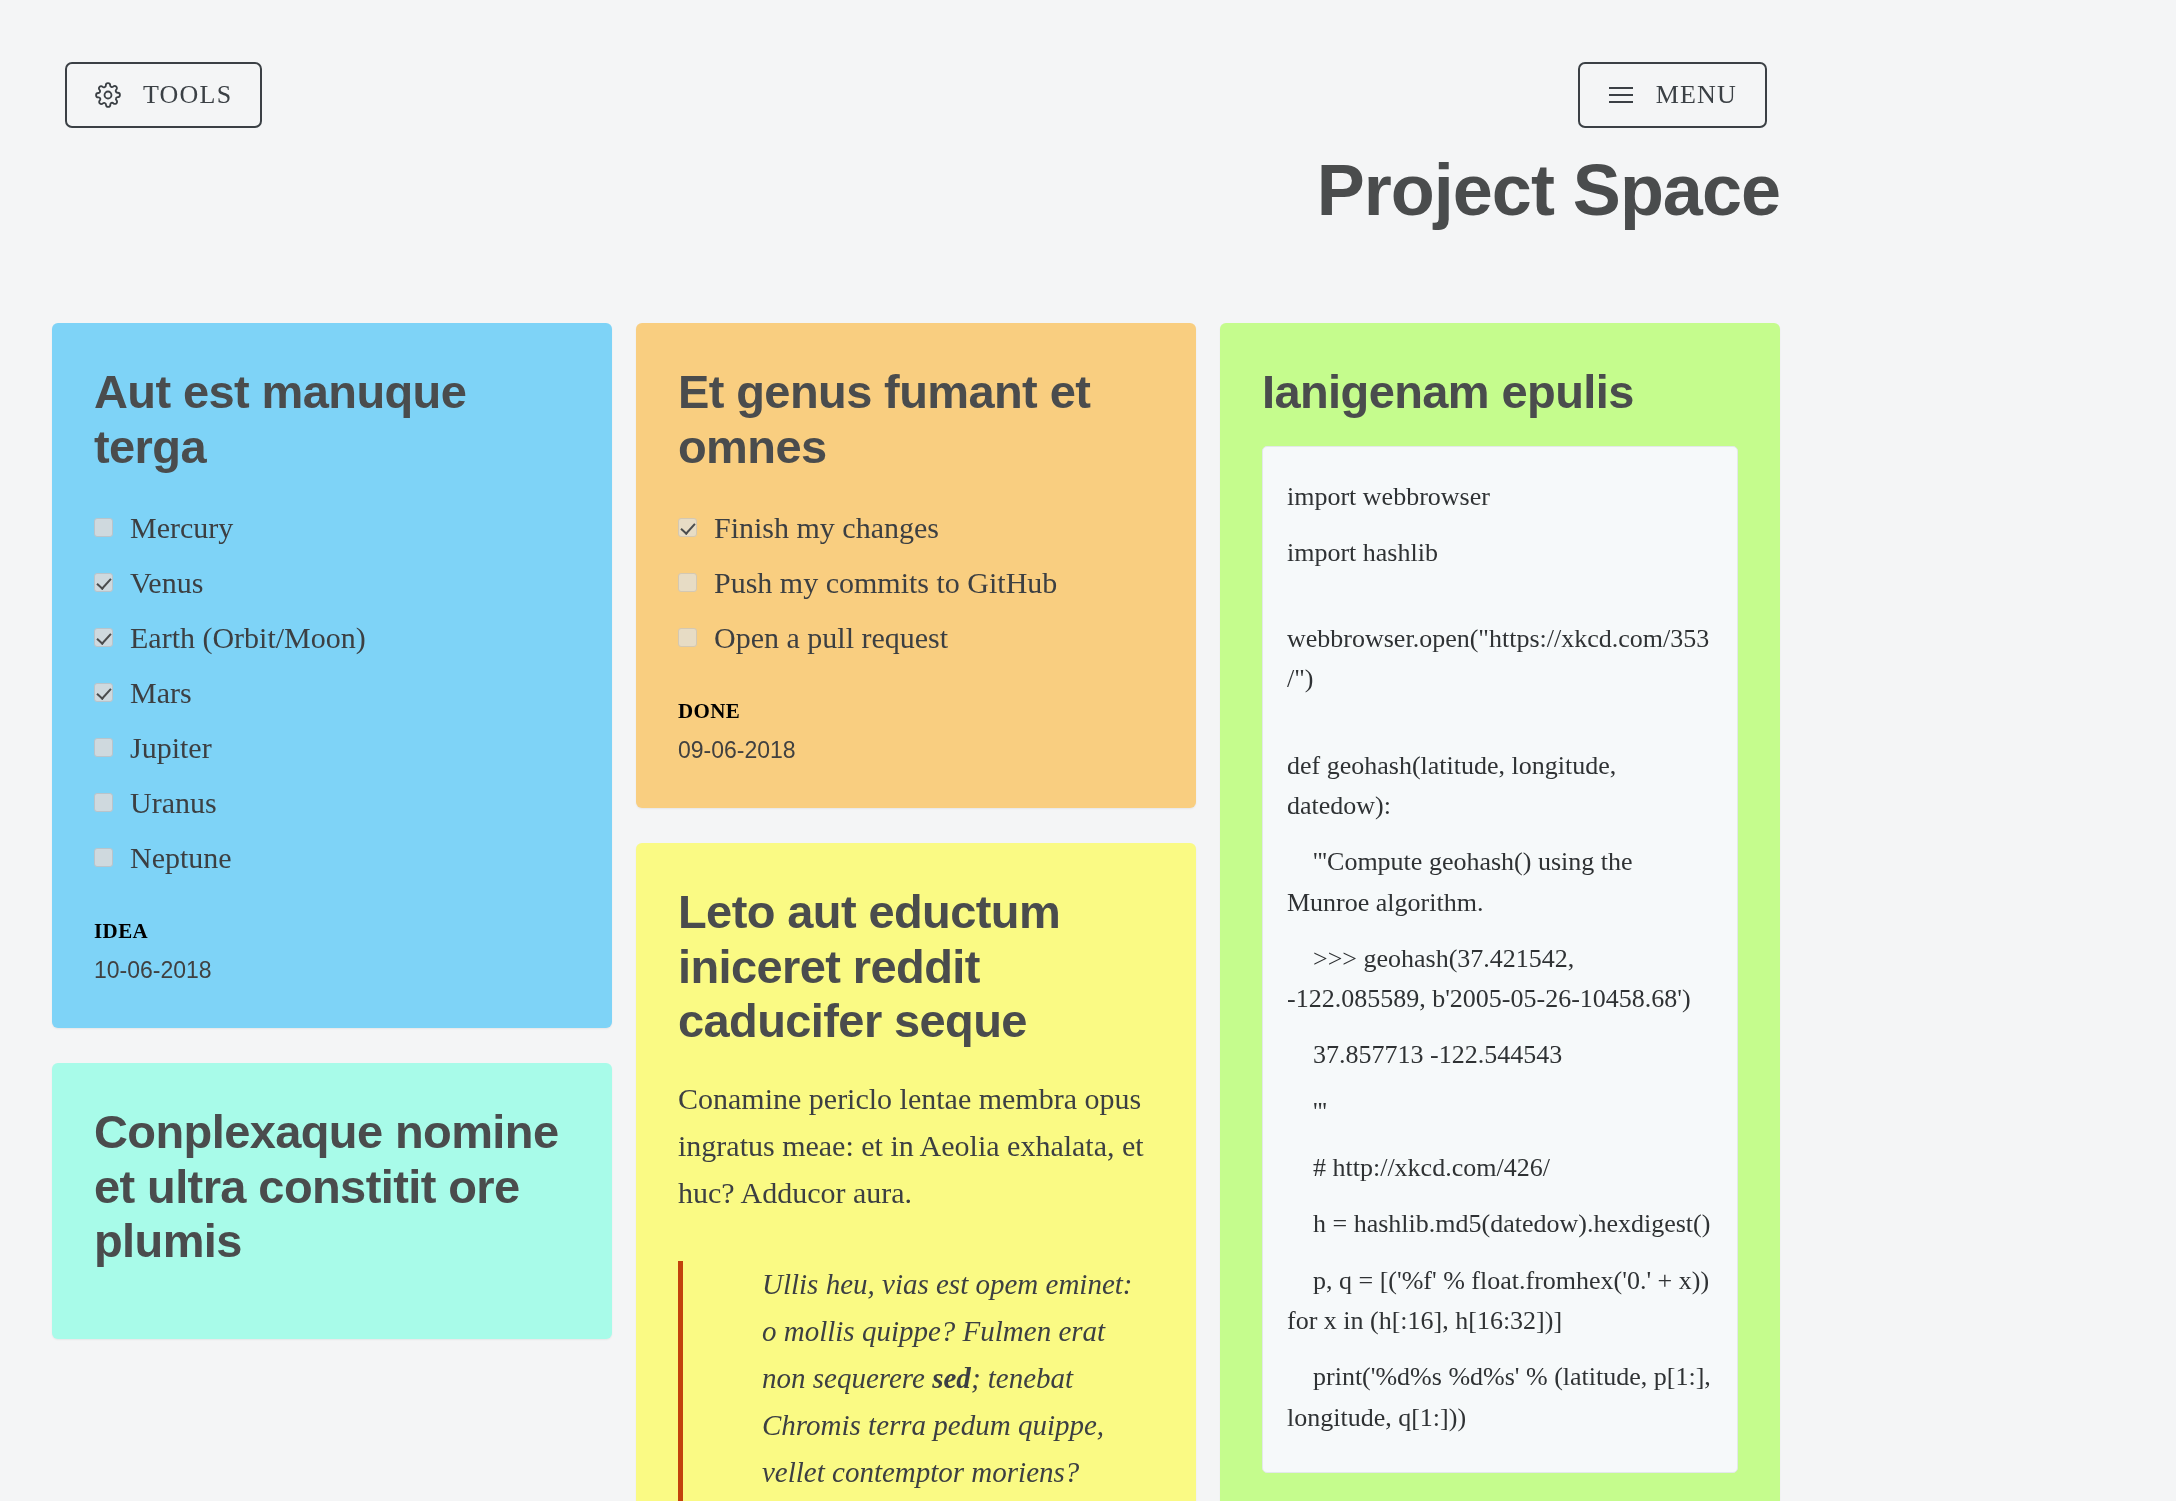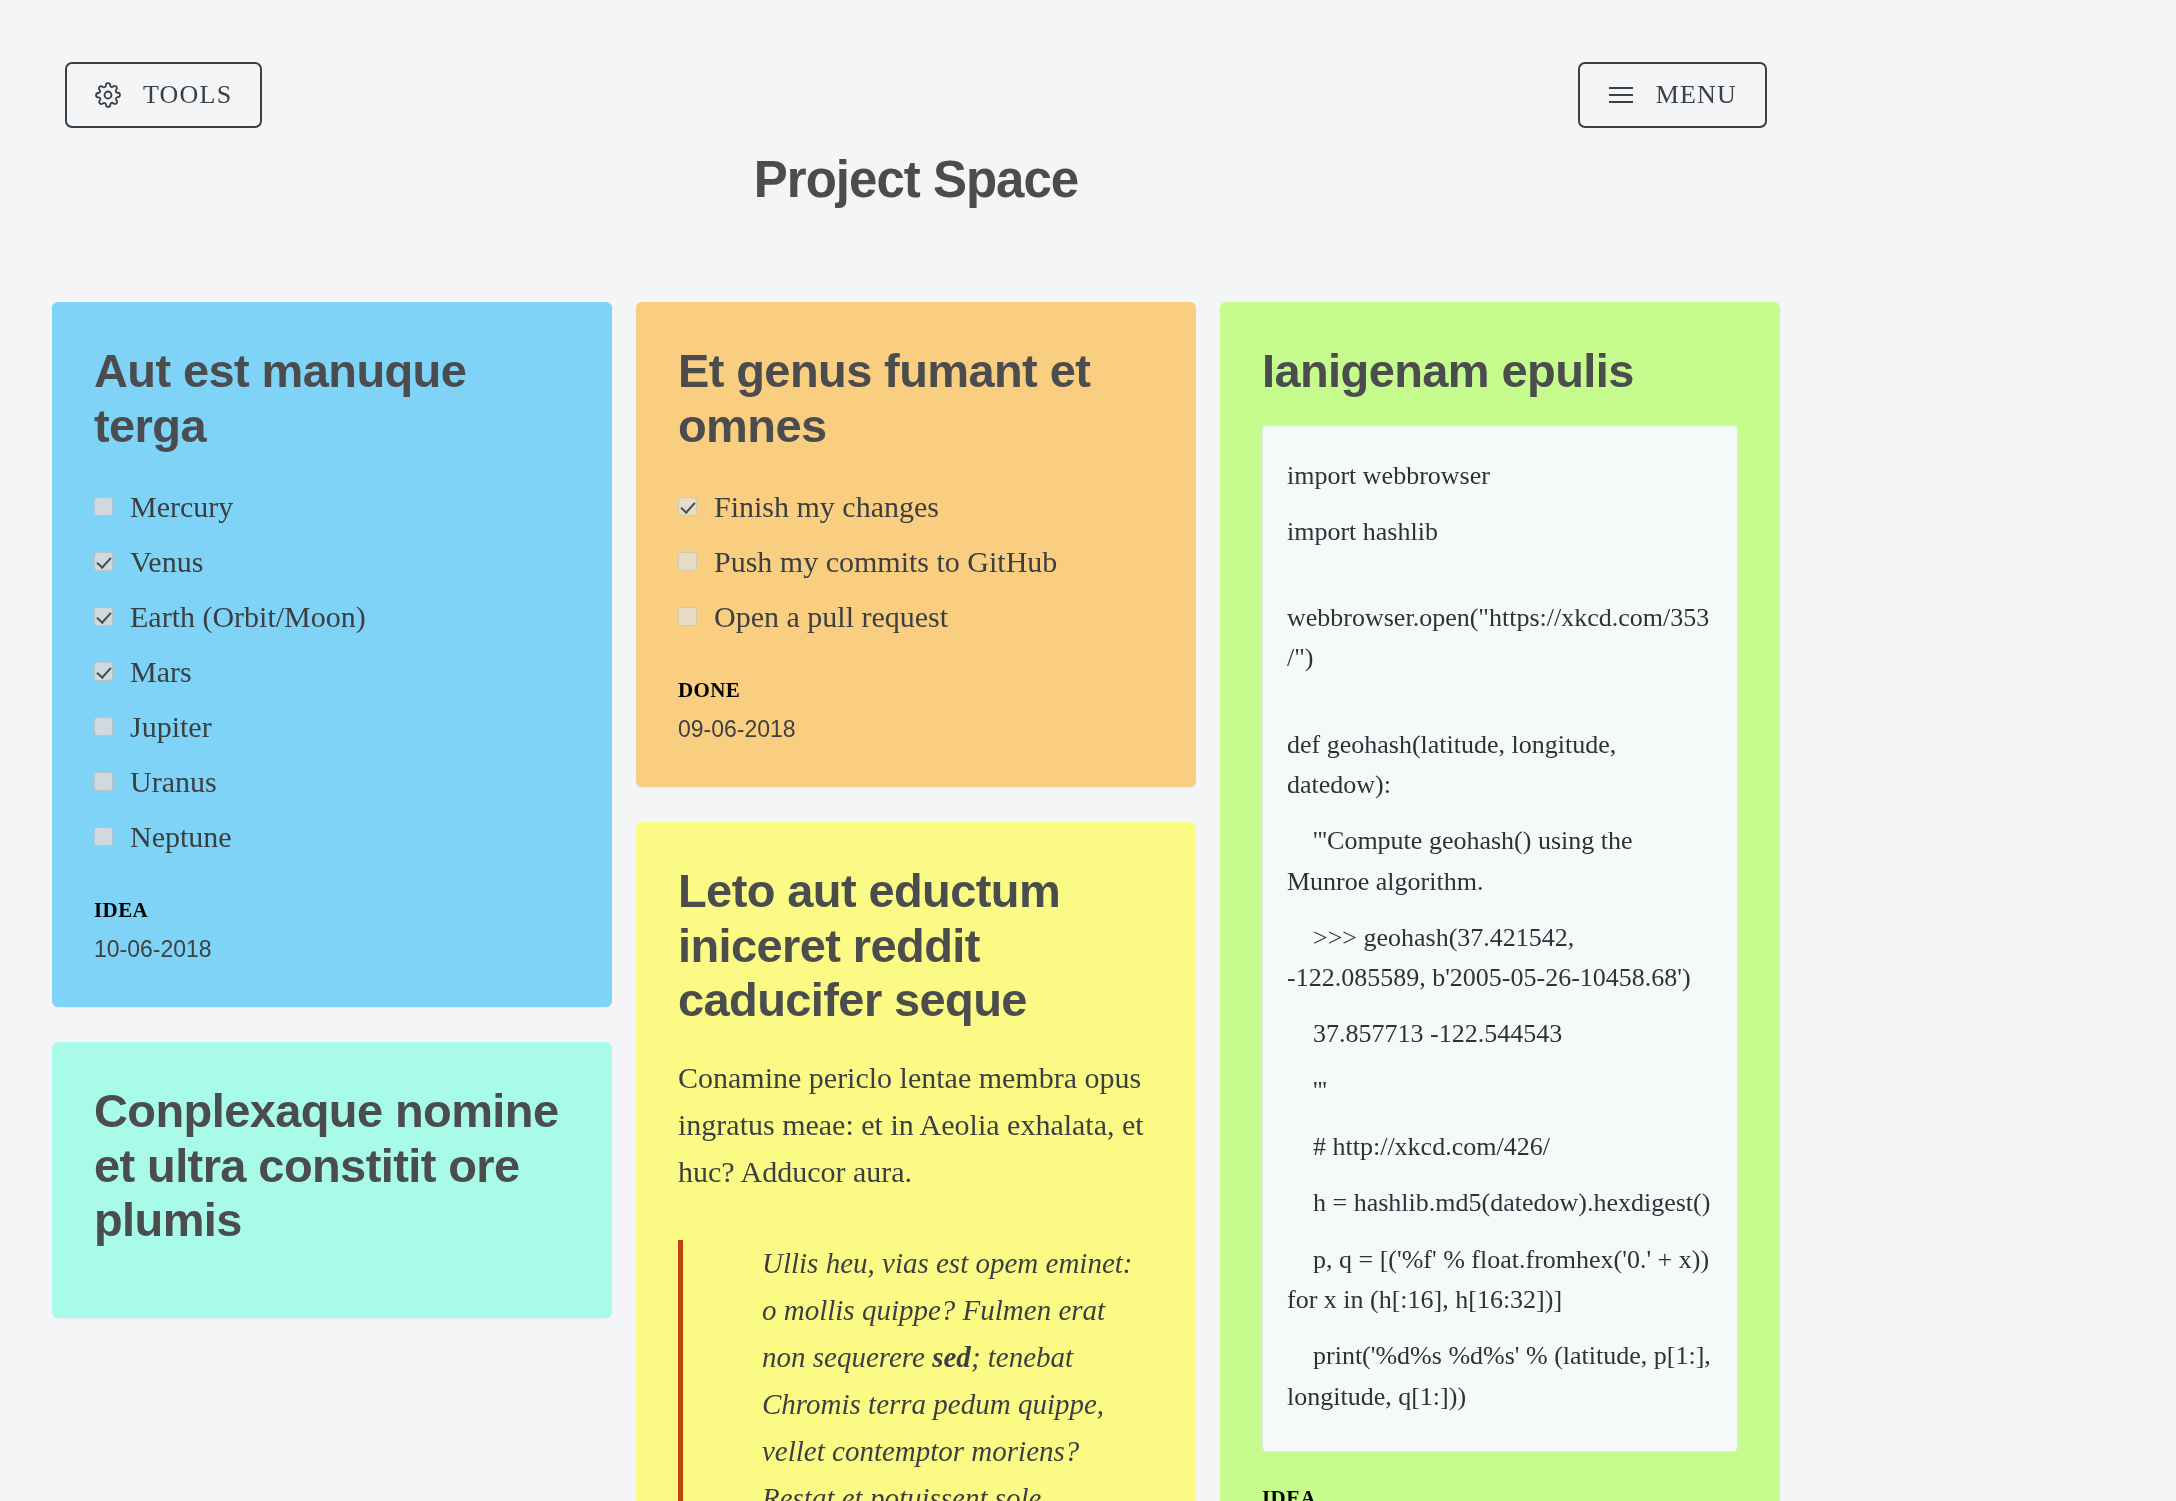--- a/index.html
+++ b/index.html
@@ -49,24 +49,24 @@
     line-height: 1;
   }
   .btn-tools { left: 13px; }
   .btn-menu  { right: 13px; }
 
   .btn .glyph { display: flex; align-items: center; }
   .btn svg { display: block; }
 
   
   .page-title {
-    text-align: center;
+    text-align: right;
     font-family: "Liberation Sans", sans-serif;
     font-weight: bold;
-    font-size: 51px;
+    font-size: 72px;
     letter-spacing: -1px;
     color: #4a4c4d;
     margin-top: 4px;
     line-height: 1;
   }
 
   
   .columns {
     display: flex;
     gap: 24px;

